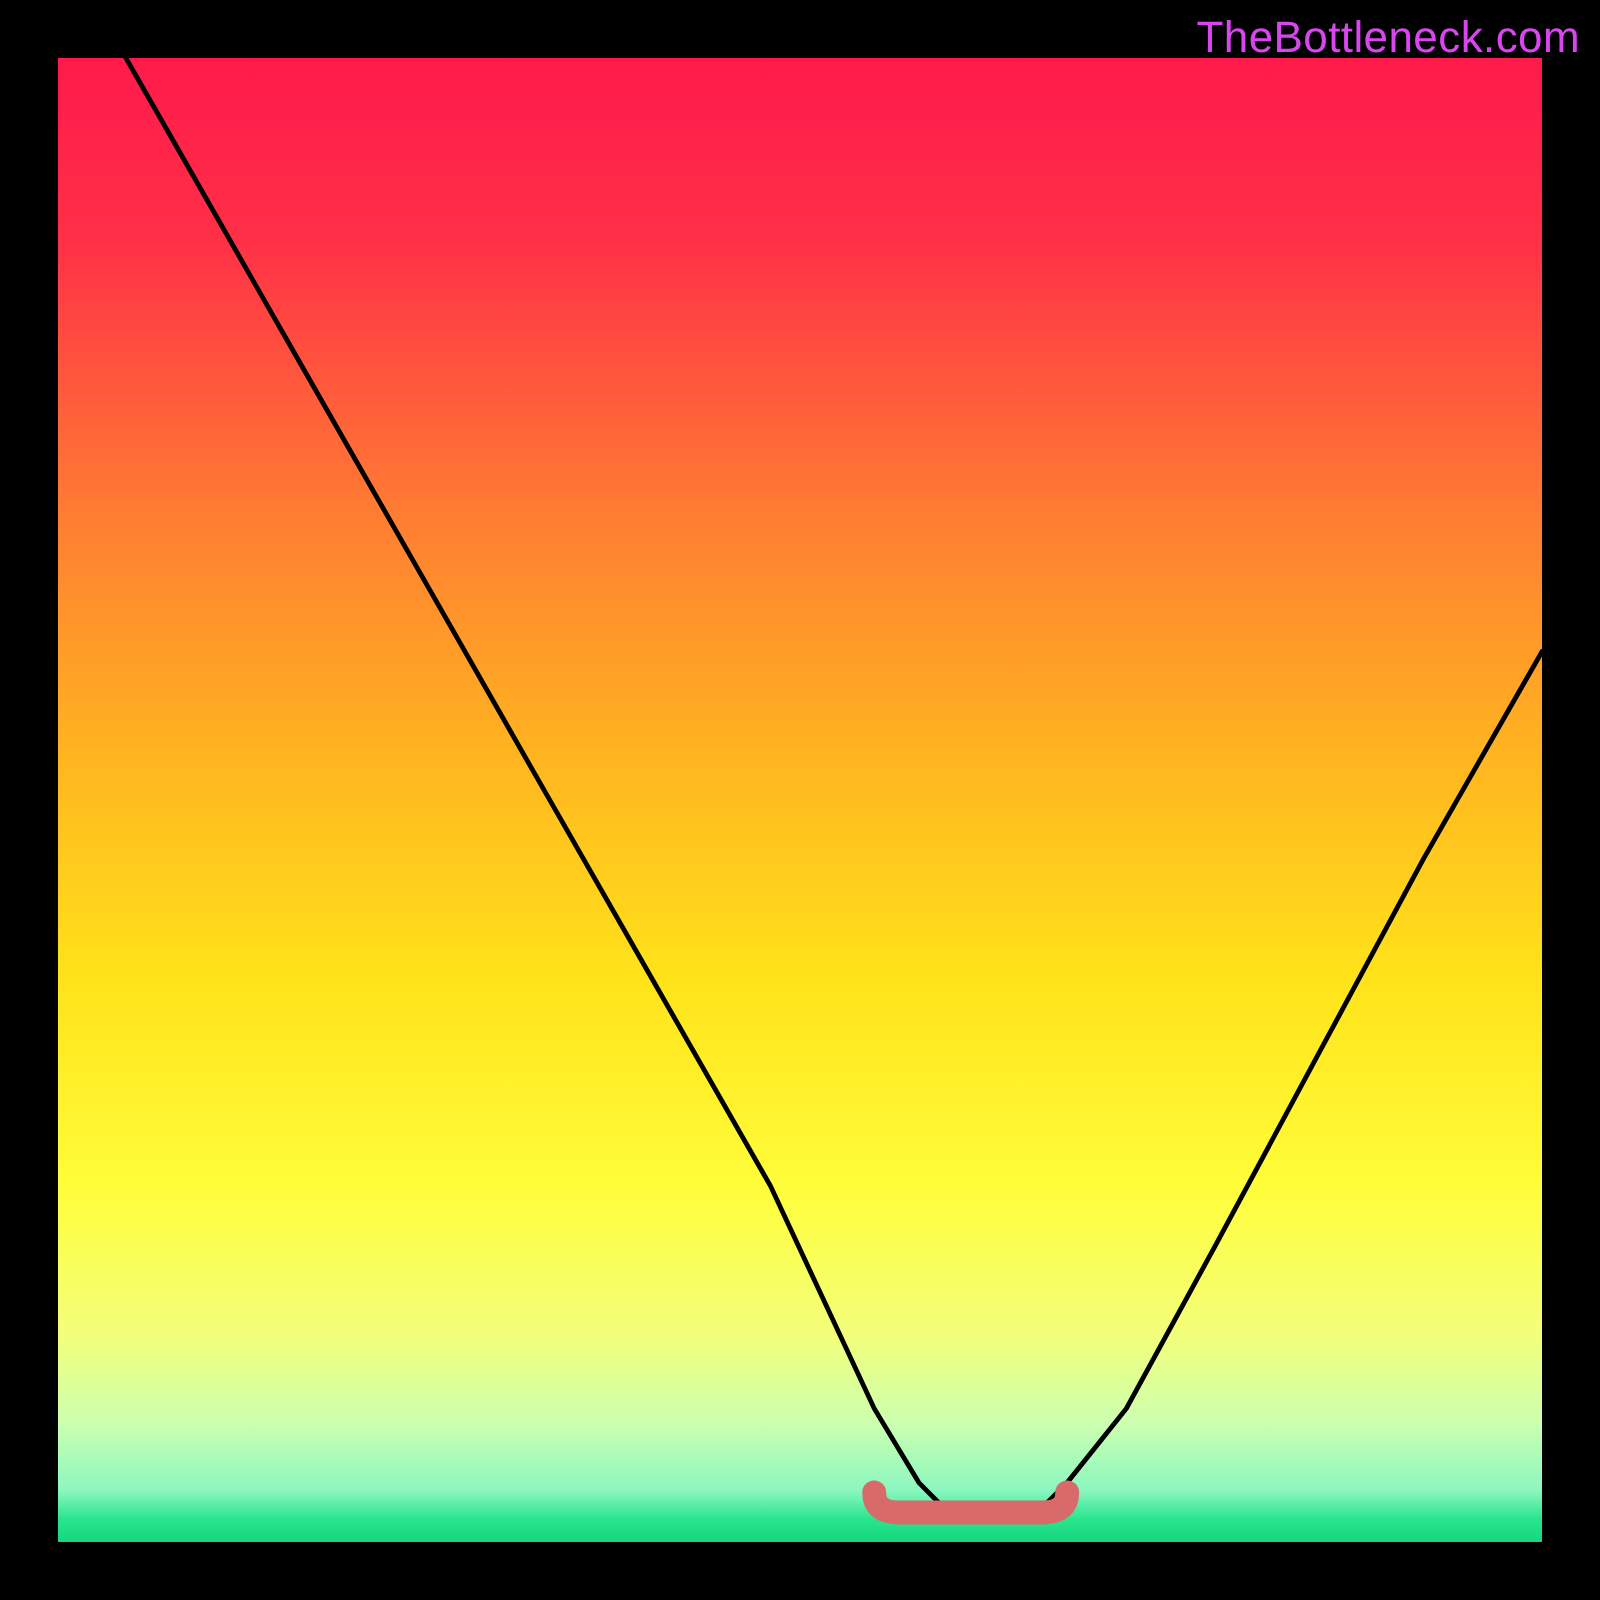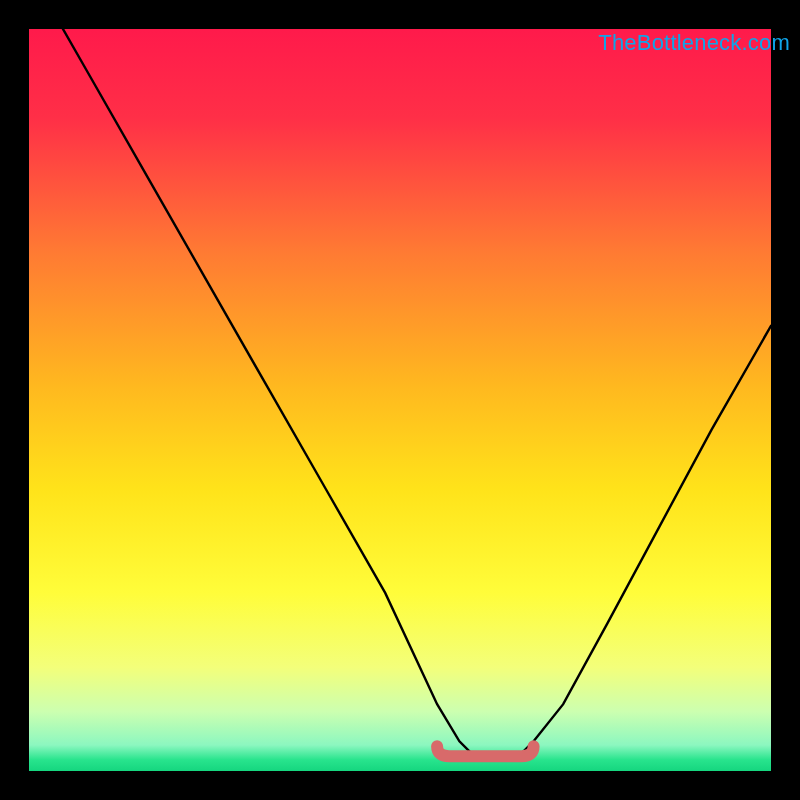--- a/index.html
+++ b/index.html
@@ -14,26 +14,25 @@
   .frame {
     position: relative;
     width: 800px;
     height: 800px;
     background: #000;
   }
   .watermark {
     position: absolute;
     top: 6px;
     right: 10px;
-    color: #0ea5e9;
+    color: #d946ef;
     font-size: 22px;
     font-weight: 500;
     letter-spacing: 0.2px;
     z-index: 5;
-    margin-top: 24px;
   }
   .plot-frame {
     position: absolute;
     left: 29px;
     top: 29px;
     width: 742px;
     height: 742px;
     overflow: hidden;
     z-index: 1;
   }

